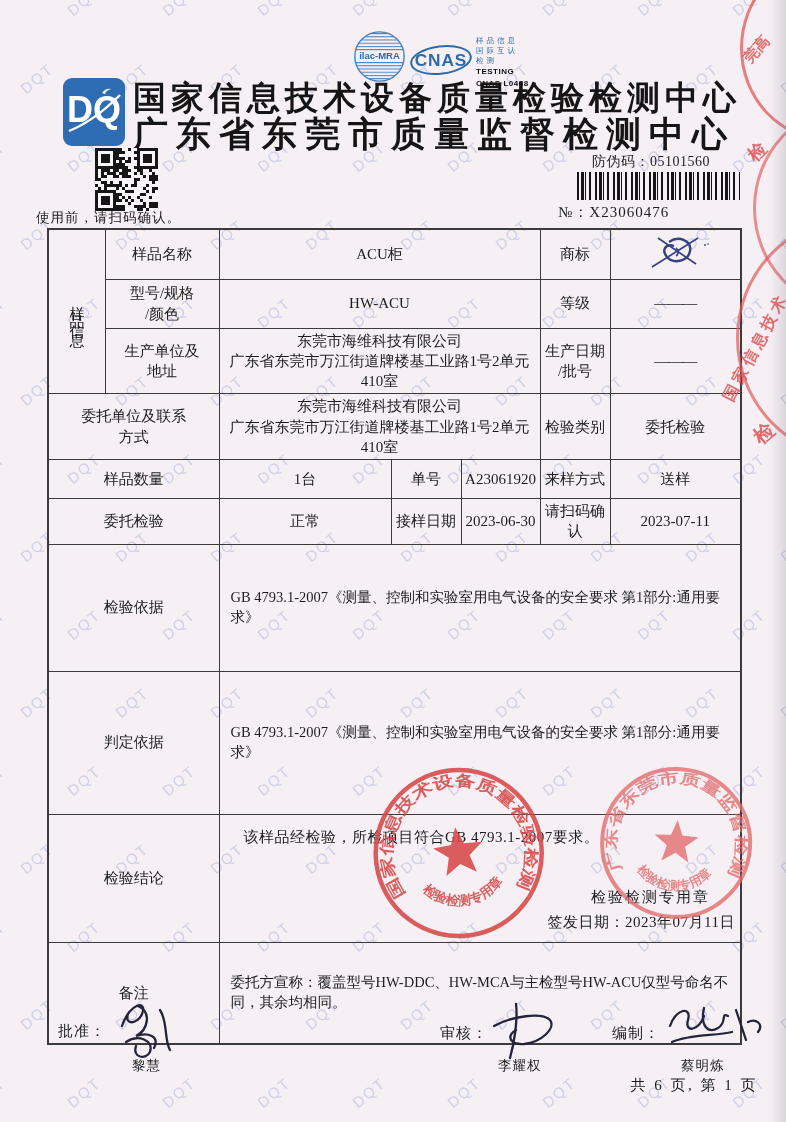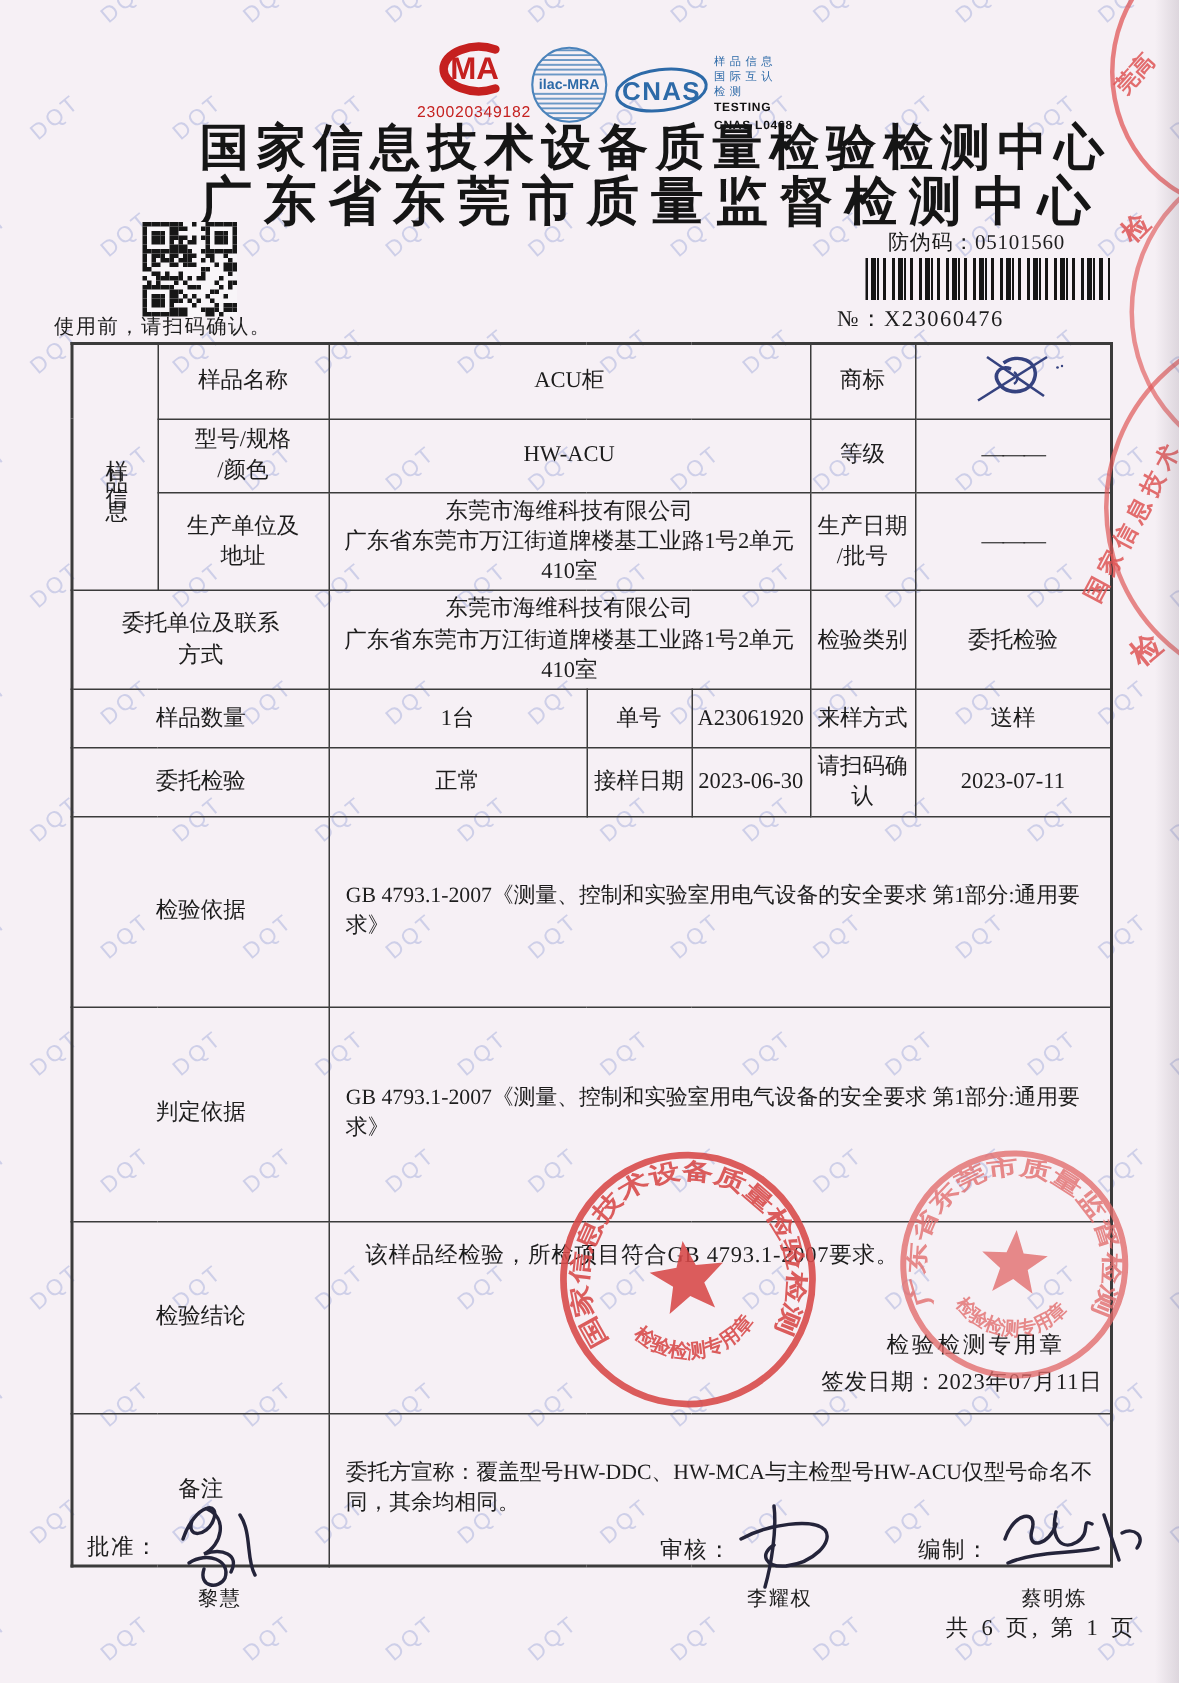--- a/index.html
+++ b/index.html
@@ -215,27 +215,20 @@
       <span style="left: 255px; top: 1084px;">DQT</span>
       <span style="left: 350px; top: 1084px;">DQT</span>
       <span style="left: 445px; top: 1084px;">DQT</span>
       <span style="left: 540px; top: 1084px;">DQT</span>
       <span style="left: 635px; top: 1084px;">DQT</span>
       <span style="left: 730px; top: 1084px;">DQT</span>
     </div>
 
   <div class="content">
 
-    <div class="abs cma">
-      <svg width="68" height="40" viewBox="0 0 74 46">
-        <path d="M58,8 A27,17 0 1 0 58,38" fill="none" stroke="#c5201f" stroke-width="6.5" stroke-linecap="round"></path>
-        <text x="42" y="31" font-size="24" font-weight="bold" fill="#c5201f" text-anchor="middle" font-family="Liberation Sans, sans-serif">MA</text>
-      </svg>
-      <div class="cma-num">230020349182</div>
-    </div>
 
     <div class="abs ilac">
       <svg width="55" height="55" viewBox="0 0 58 58">
         <defs>
           <clipPath id="ic">
               <circle cx="29" cy="29" r="26"></circle>
             </clipPath>
           <pattern id="hl" width="6" height="3.4" patternUnits="userSpaceOnUse">
             <path d="M0,1.4 H6" stroke="#4b83bb" stroke-width="1.1" fill="none"></path>
           </pattern>
@@ -256,20 +249,28 @@
       </svg>
     </div>
     <div class="abs cnas-side">
       <div class="blue">样品信息</div>
       <div class="blue">国际互认</div>
       <div class="blue">检测</div>
       <div class="blk">TESTING</div>
       <div class="blk">CNAS L0468</div>
     </div>
 
+    <div class="abs dqt-logo">
+      <svg width="64" height="70" viewBox="0 0 64 70">
+        <rect x="1" y="1" width="62" height="68" rx="9" fill="#2e6db4"></rect>
+        <text x="32" y="45" font-size="36" font-weight="bold" fill="#ffffff" text-anchor="middle" font-family="Liberation Sans, sans-serif">DQ</text>
+        <path d="M7,54 Q32,44 58,18" stroke="#ffffff" stroke-width="2.4" fill="none"></path>
+        <path d="M40,16 q4,-5 9,-4 q-5,1 -6,5 z" fill="#ffffff"></path>
+      </svg>
+    </div>
     <div class="abs org1">国家信息技术设备质量检验检测中心</div>
     <div class="abs org2">广东省东莞市质量监督检测中心</div>
 
     <div class="abs qr">
         <div style="left: 0px; top: 0px; width: 3.25px; height: 3.25px;"></div>
         <div style="left: 3px; top: 0px; width: 3.25px; height: 3.25px;"></div>
         <div style="left: 6px; top: 0px; width: 3.25px; height: 3.25px;"></div>
         <div style="left: 9px; top: 0px; width: 3.25px; height: 3.25px;"></div>
         <div style="left: 12px; top: 0px; width: 3.25px; height: 3.25px;"></div>
         <div style="left: 15px; top: 0px; width: 3.25px; height: 3.25px;"></div>

